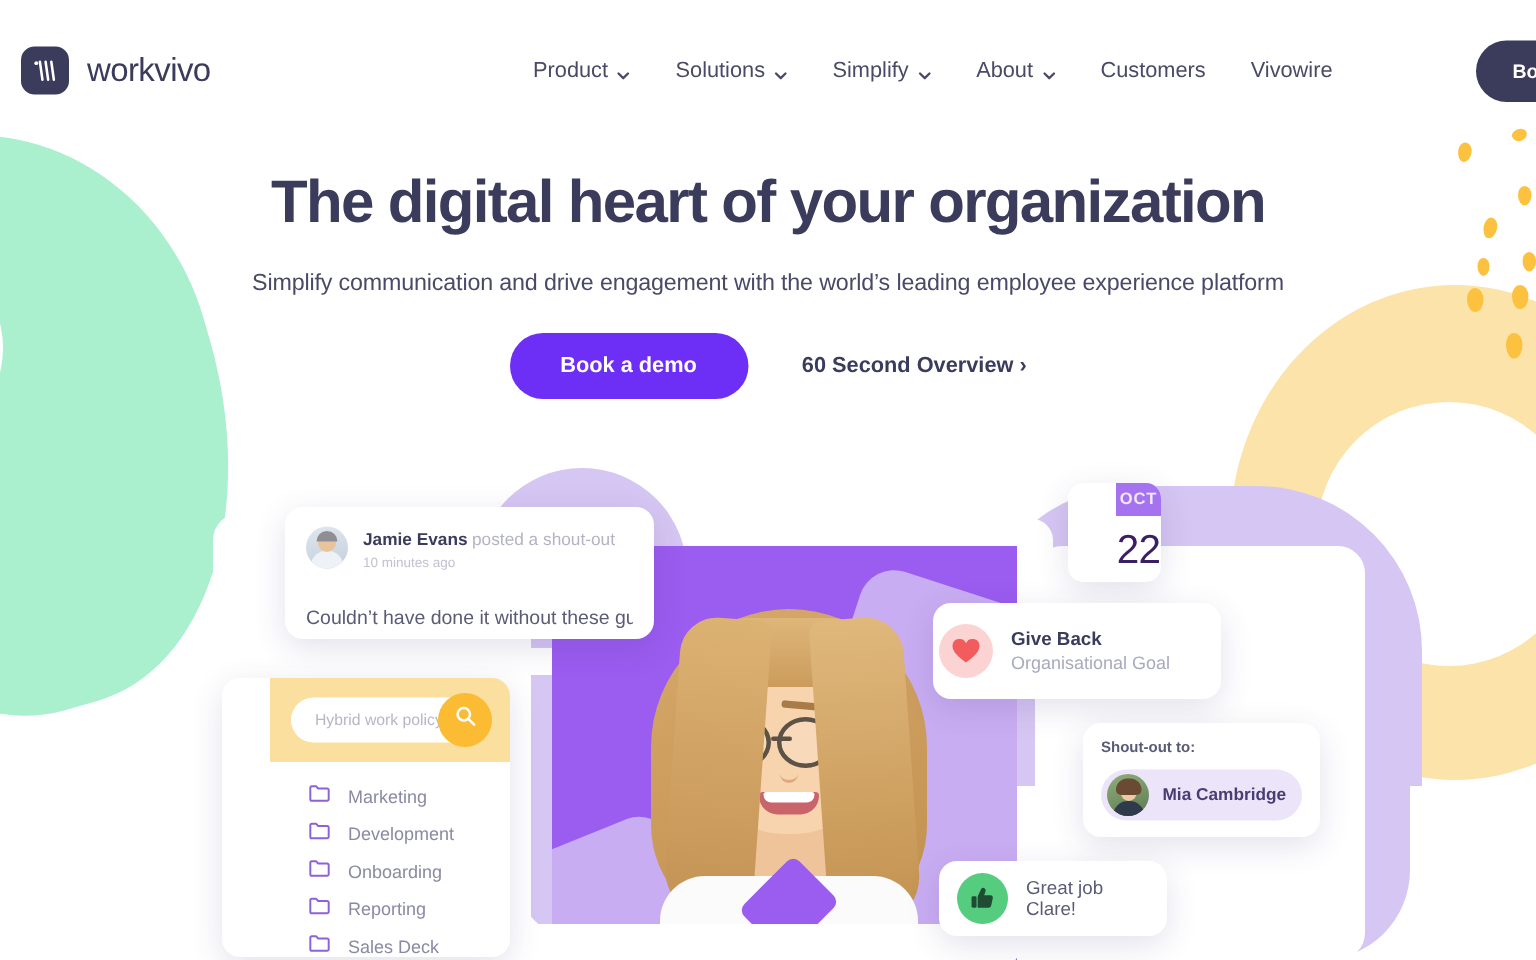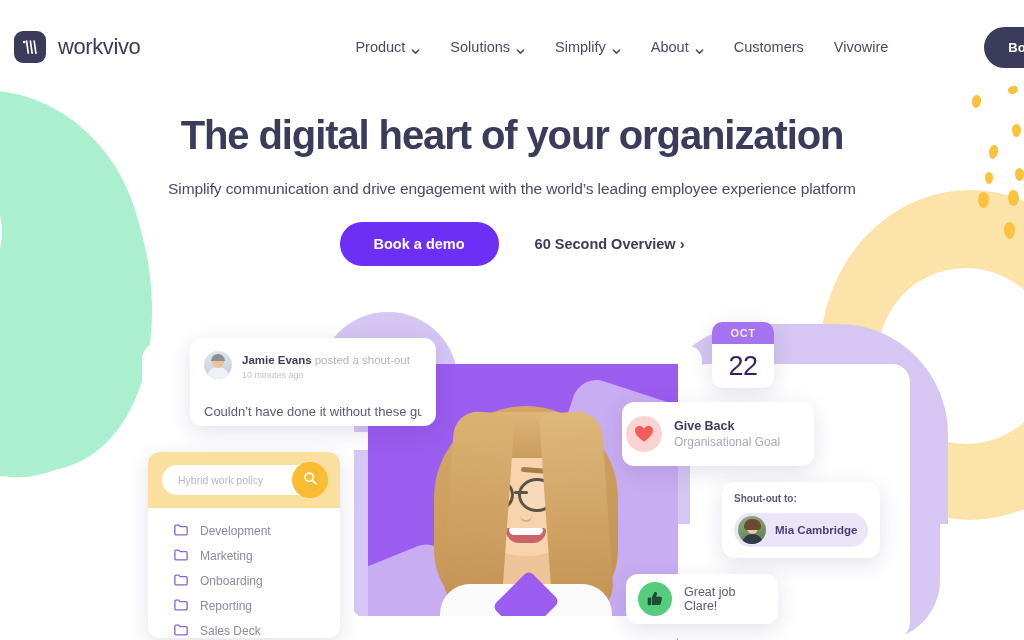--- a/index.html
+++ b/index.html
@@ -146,21 +146,21 @@
   .pr-mouth { position:absolute; left: 80px; top: 138px; width: 40px; height: 15px;
     background:#c9646a; border-radius: 4px 4px 20px 20px; overflow:hidden; }
   .pr-teeth { position:absolute; left: 3px; top: 0; width: 34px; height: 7px; background:#fff; border-radius: 2px 2px 6px 6px; }
   .pr-shirt { position:absolute; left: 14px; bottom: -6px; width: 172px; height: 62px;
     background:#fbfbfb; border-radius: 30px 30px 0 0; }
   .pr-collar { position:absolute; left: 78px; bottom: 10px; width: 44px; height: 52px;
     background:#9b5cf0; transform: rotate(45deg); border-radius: 6px; }
 
   
   .card { position: absolute; background: #fff; border-radius: 12px;
-    box-shadow: 0 6px 22px rgba(60,40,110,0.14); }
+    box-shadow: 0 6px 22px rgba(60,40,110,0.14); padding-left: 32px; }
 
   .card-shoutout { left: 190px; top: 338px; width: 246px; height: 88px; padding: 12px 14px; z-index: 60; }
   .so-row { display: flex; align-items: center; gap: 10px; }
   .so-avatar { width: 28px; height: 28px; border-radius: 50%; overflow:hidden; position:relative;
     background: linear-gradient(170deg,#dfe7ef,#c4cfdb); flex: 0 0 28px; }
   .av-head { position:absolute; left: 8px; top: 5px; width: 12px; height: 12px; border-radius:50%; background:#e8c49c; }
   .av-hair { position:absolute; left: 7px; top: 3px; width: 14px; height: 7px; border-radius: 7px 7px 0 0; background:#8f8f93; }
   .av-body { position:absolute; left: 3px; bottom: 0; width: 22px; height: 12px; border-radius: 11px 11px 0 0; background:#eef2f6; }
   .so-name { font-size: 11.5px; font-weight: bold; color: #3b3b5c; }
   .so-action { font-size: 11.5px; color: #b3b3c6; margin-left: 3px; }
@@ -364,29 +364,29 @@
         </div>
       </div>
     </div>
     <div class="folders">
       <div class="folder-row">
         <span>
           <svg width="14" height="12" viewBox="0 0 16 13">
               <path d="M1 2.2a1.2 1.2 0 0 1 1.2-1.2h3.3l1.5 1.7h6.8A1.2 1.2 0 0 1 15 3.9v6.9A1.2 1.2 0 0 1 13.8 12H2.2A1.2 1.2 0 0 1 1 10.8z" fill="none" stroke="#8d62d4" stroke-width="1.5" stroke-linejoin="round"></path>
             </svg>
         </span>
-        <span class="folder-label">Development</span>
+        <span class="folder-label">Marketing</span>
       </div>
       <div class="folder-row">
         <span>
           <svg width="14" height="12" viewBox="0 0 16 13">
               <path d="M1 2.2a1.2 1.2 0 0 1 1.2-1.2h3.3l1.5 1.7h6.8A1.2 1.2 0 0 1 15 3.9v6.9A1.2 1.2 0 0 1 13.8 12H2.2A1.2 1.2 0 0 1 1 10.8z" fill="none" stroke="#8d62d4" stroke-width="1.5" stroke-linejoin="round"></path>
             </svg>
         </span>
-        <span class="folder-label">Marketing</span>
+        <span class="folder-label">Development</span>
       </div>
       <div class="folder-row">
         <span>
           <svg width="14" height="12" viewBox="0 0 16 13">
               <path d="M1 2.2a1.2 1.2 0 0 1 1.2-1.2h3.3l1.5 1.7h6.8A1.2 1.2 0 0 1 15 3.9v6.9A1.2 1.2 0 0 1 13.8 12H2.2A1.2 1.2 0 0 1 1 10.8z" fill="none" stroke="#8d62d4" stroke-width="1.5" stroke-linejoin="round"></path>
             </svg>
         </span>
         <span class="folder-label">Onboarding</span>
       </div>
       <div class="folder-row">

